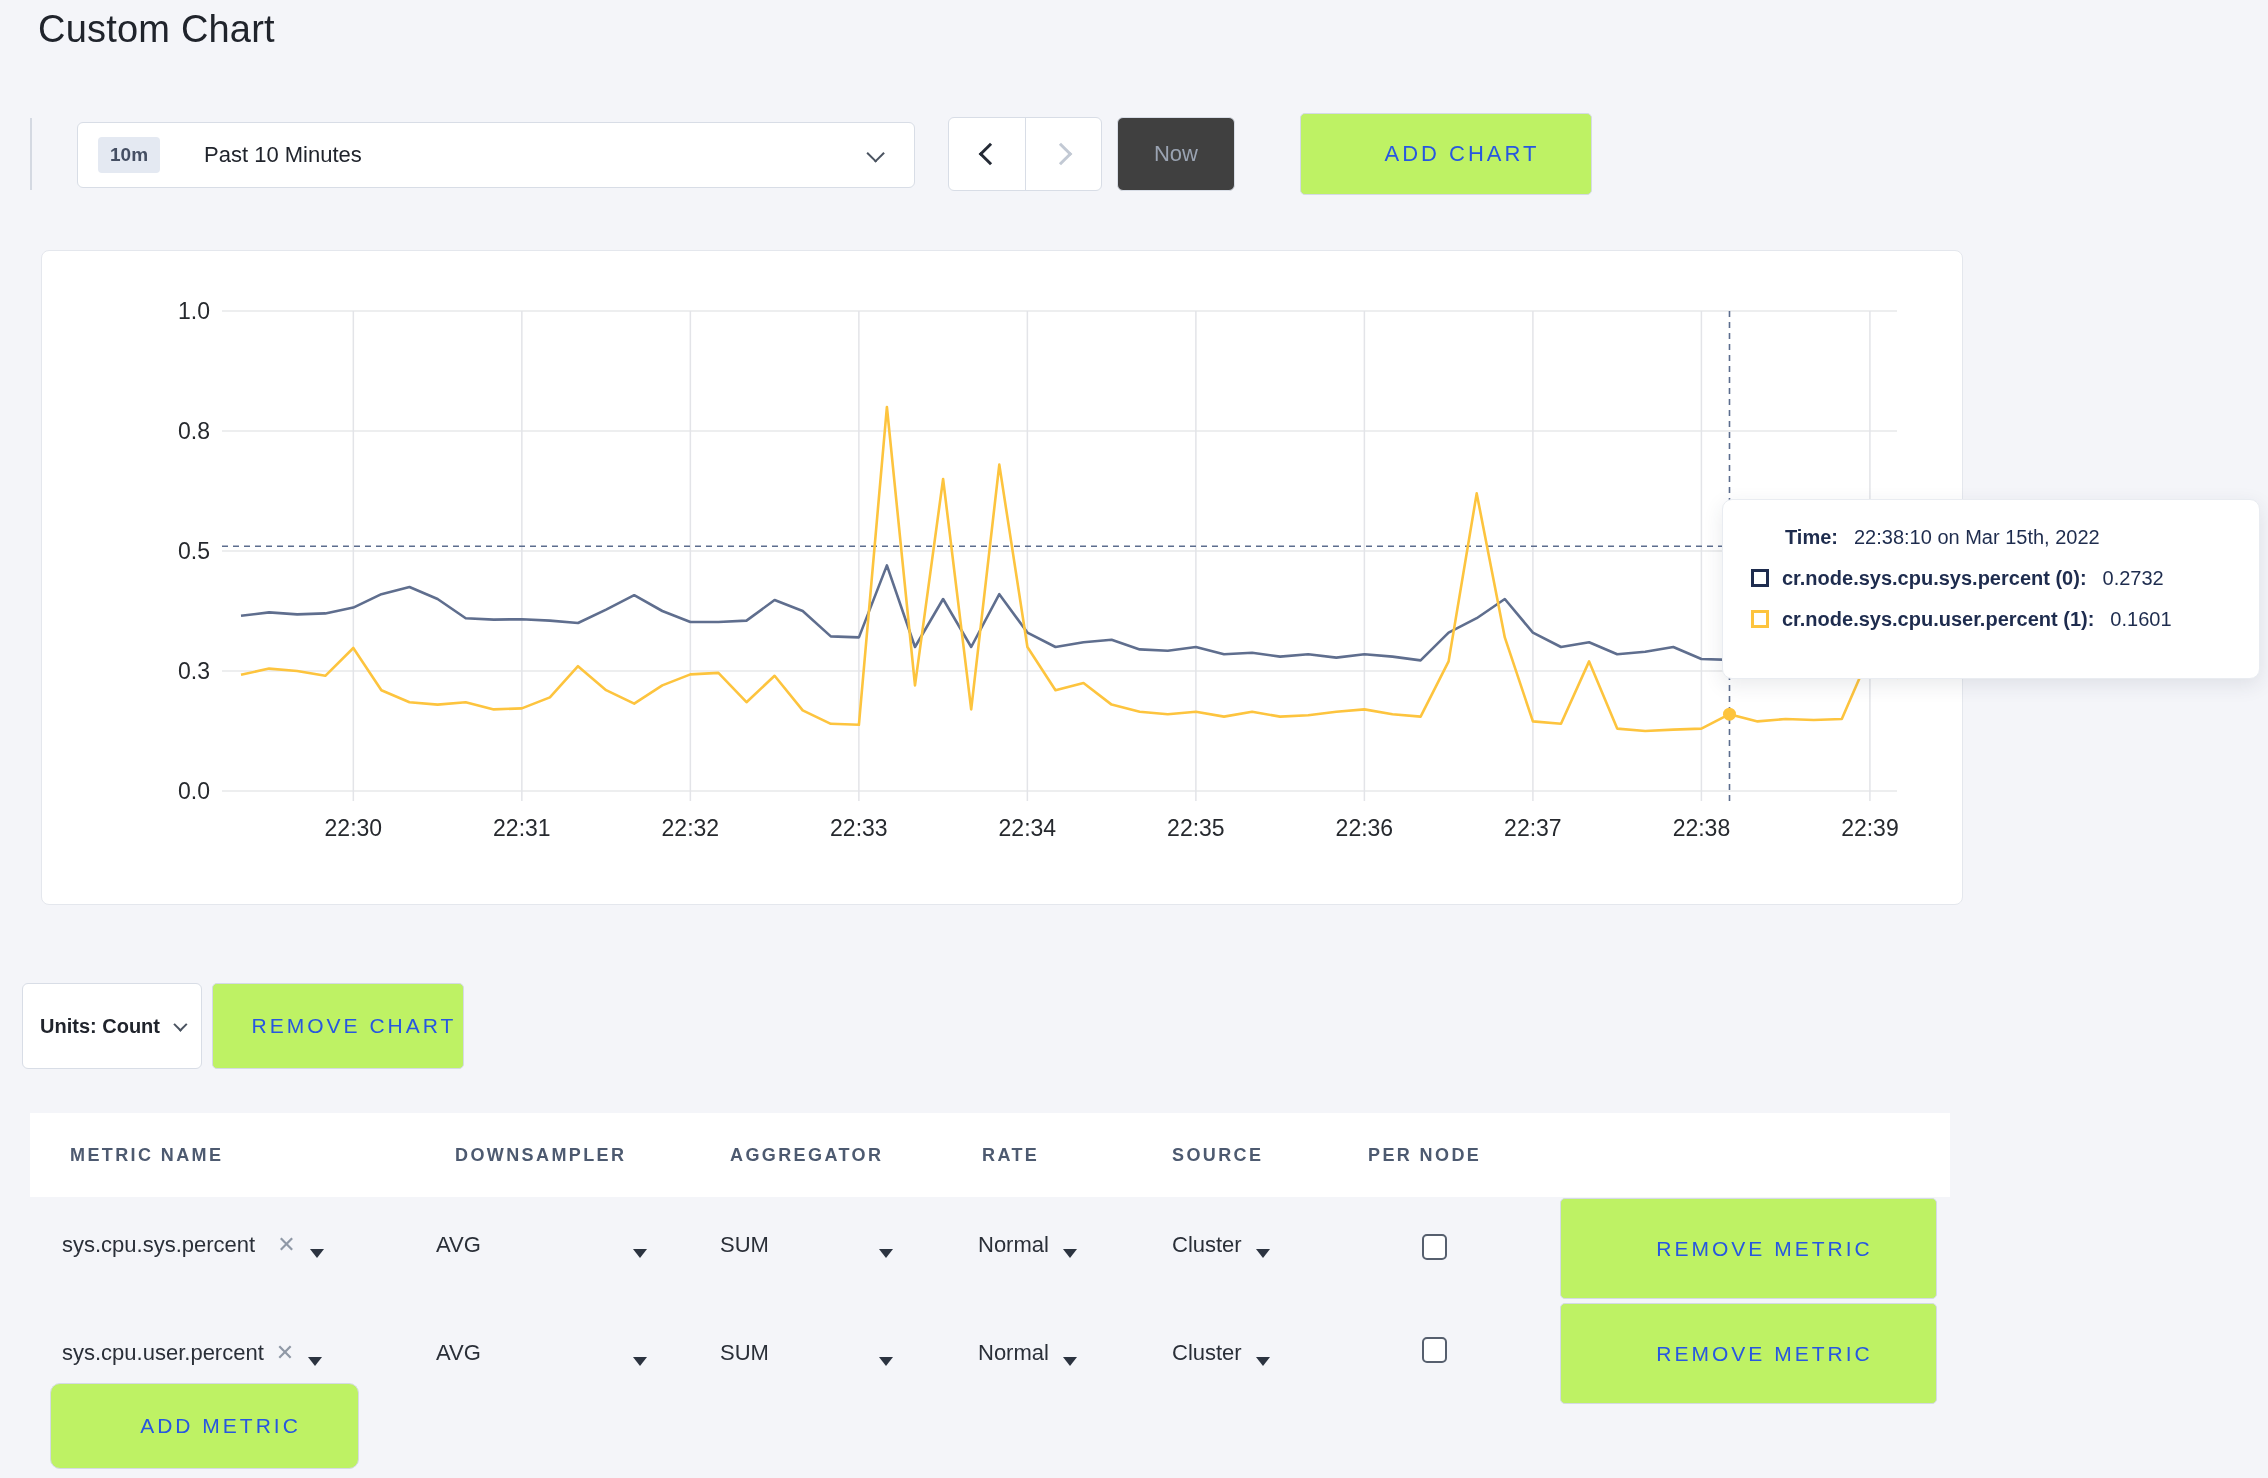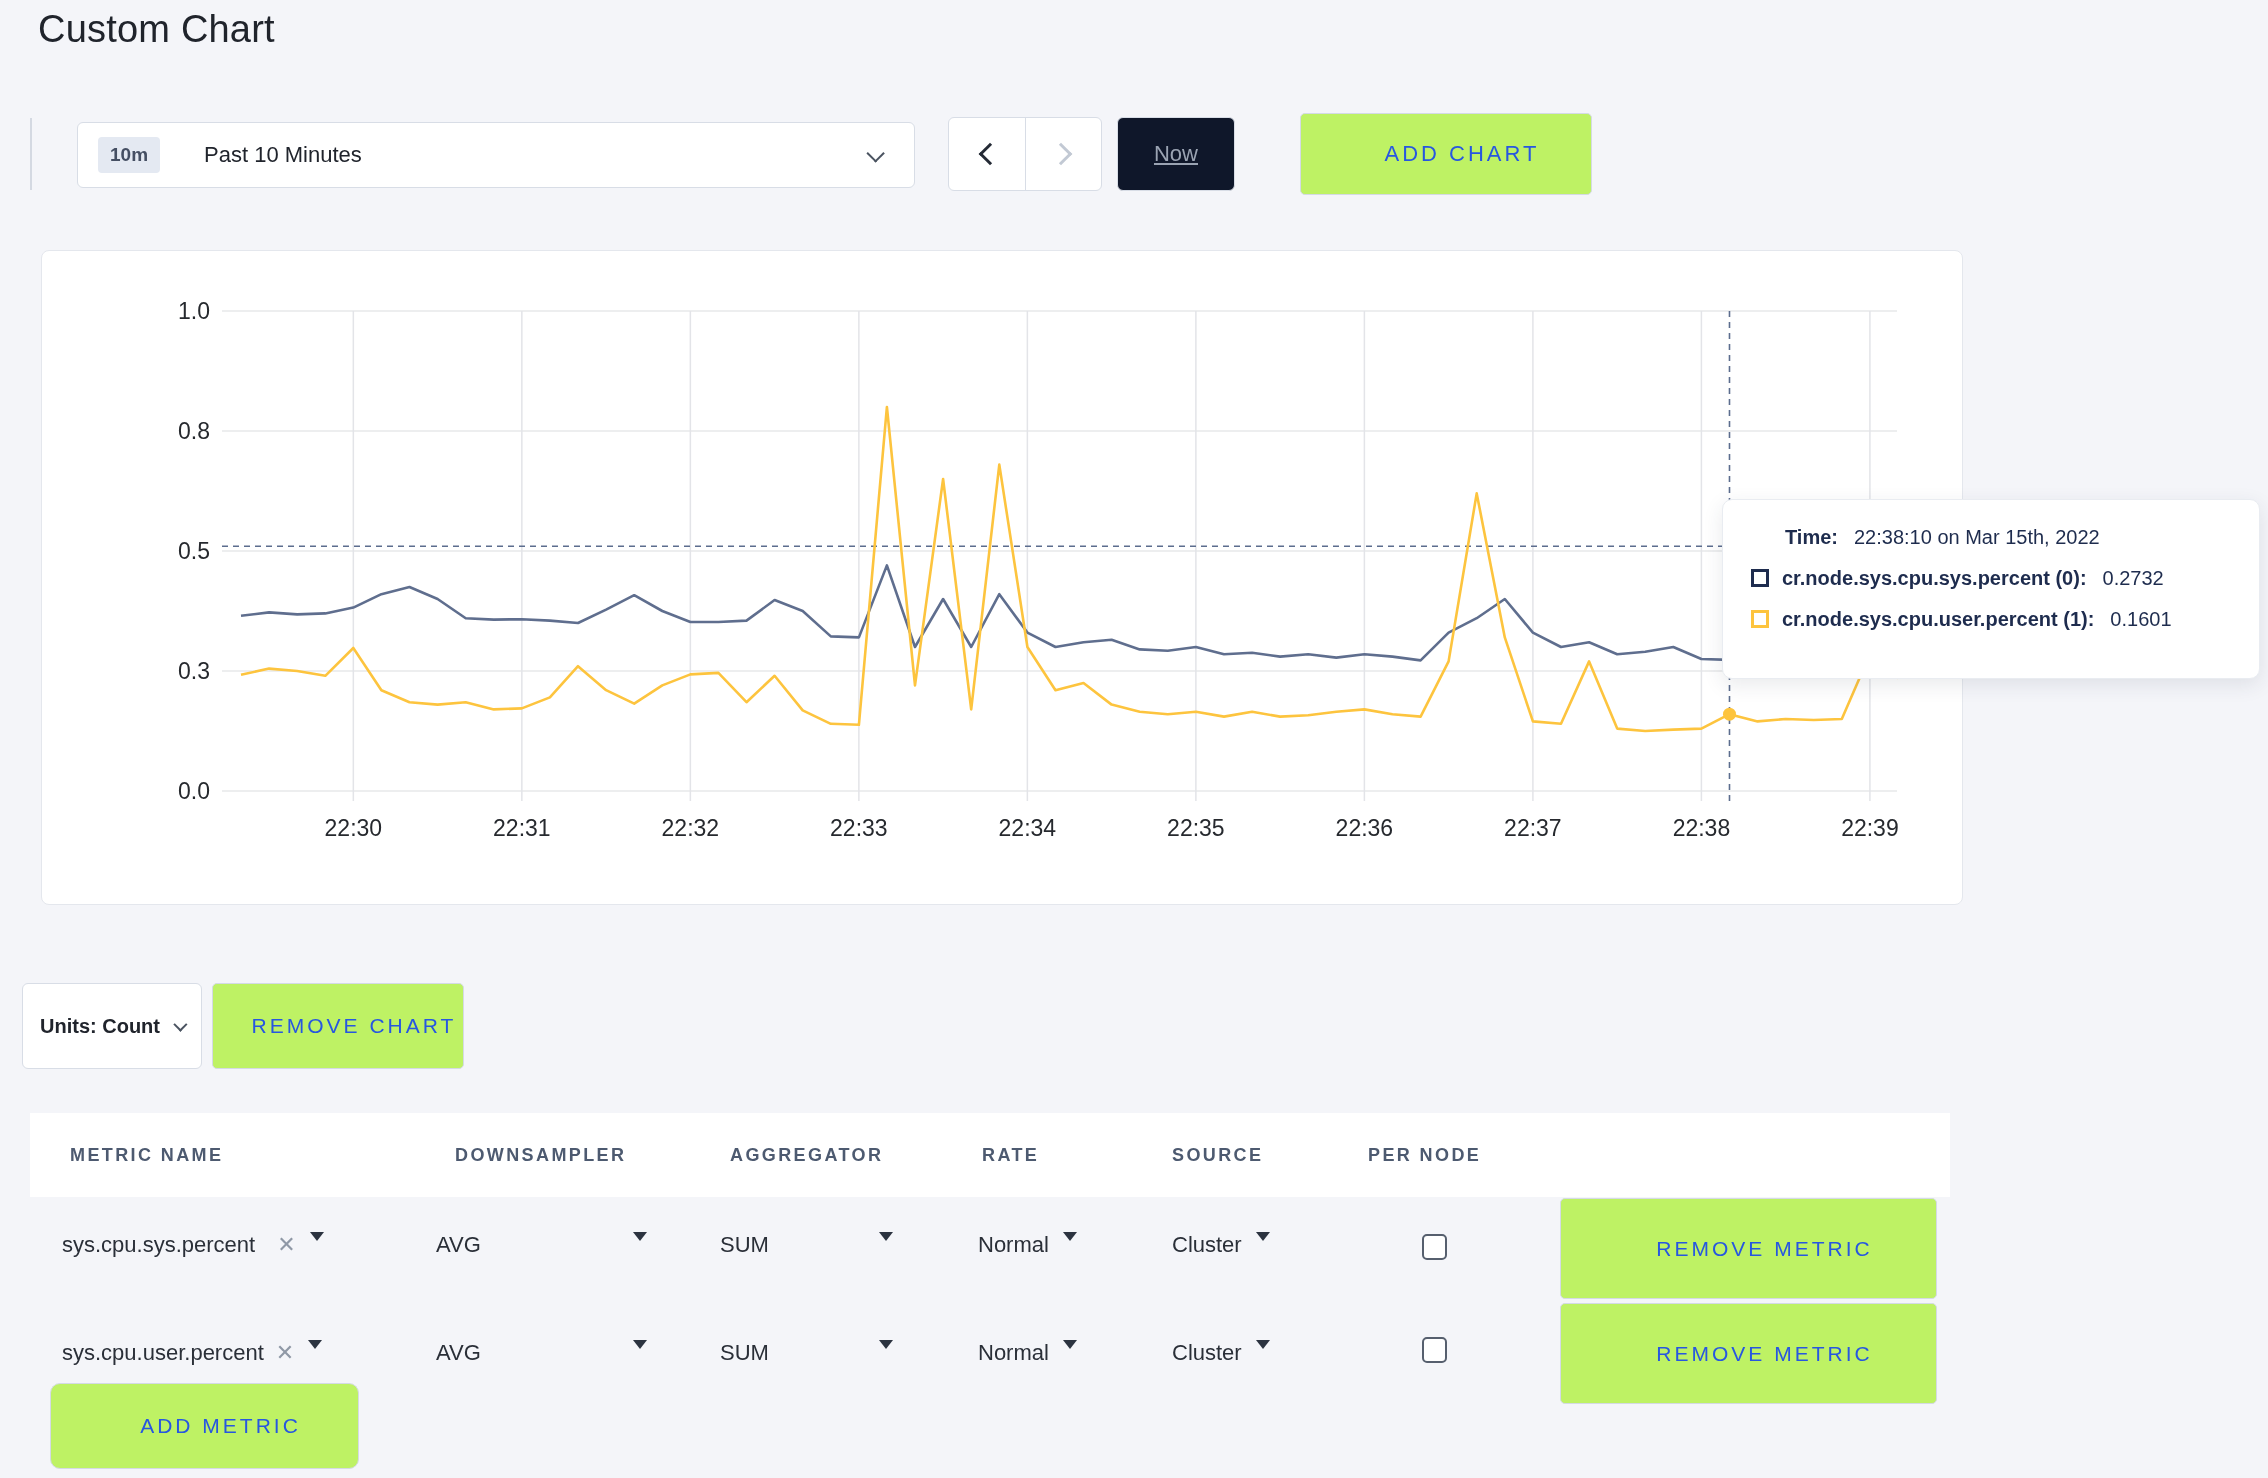--- a/index.html
+++ b/index.html
@@ -51,22 +51,21 @@
     width:50%; height:100%; display:flex; align-items:center; justify-content:center;
     cursor:pointer;
   }
   .nav-half + .nav-half { border-left:1.5px solid #d8dde6; }
   .chev { width:16px; height:16px; border-left:3.5px solid #242a35; border-bottom:3.5px solid #242a35; }
   .chev.left  { transform:rotate(45deg);  margin-left:6px;}
   .chev.right { transform:rotate(-135deg); border-color:#c2c9d4; margin-right:6px;}
   .now-btn {
     left:1117px; top:117px; width:118px; height:74px;
     justify-content:center; color:#9aa3b2; font-size:22px; cursor:pointer;
-    background:#0f172a;
-    text-decoration:underline;
+    background:#404040;
   }
   .blue-btn {
     background:#bef264;
     border:1.5px solid #d4dae4;
     border-radius:5px;
     color:#2757e0;
     font-weight:normal;
     letter-spacing:3px;
     display:flex; align-items:center; justify-content:center;
     cursor:pointer;
@@ -121,21 +120,21 @@
   
   .table-header-band {
     left:30px; top:1113px; width:1920px; height:84px;
     background:#ffffff;
   }
   .th {
     position:absolute; top:1145px;
     font-size:18px; font-weight:bold; letter-spacing:2.4px;
     color:#4d5a70;
   }
-  .cell { position:absolute; font-size:22px; color:#2a2f38; display:flex; align-items:flex-start; }
+  .cell { position:absolute; font-size:22px; color:#2a2f38; display:flex; align-items:flex-end; }
   .caret {
     width:0; height:0; display:inline-block;
     border-left:7px solid transparent; border-right:7px solid transparent;
     border-top:9px solid #2b3340;
     margin-left:14px;
   }
   .clear-x { color:#8f98a6; font-size:22px; margin-left:22px; cursor:pointer; }
   .checkbox {
     position:absolute; width:25px; height:26px;
     border:2px solid #565f6e; border-radius:5px; background:#fff; cursor:pointer;

